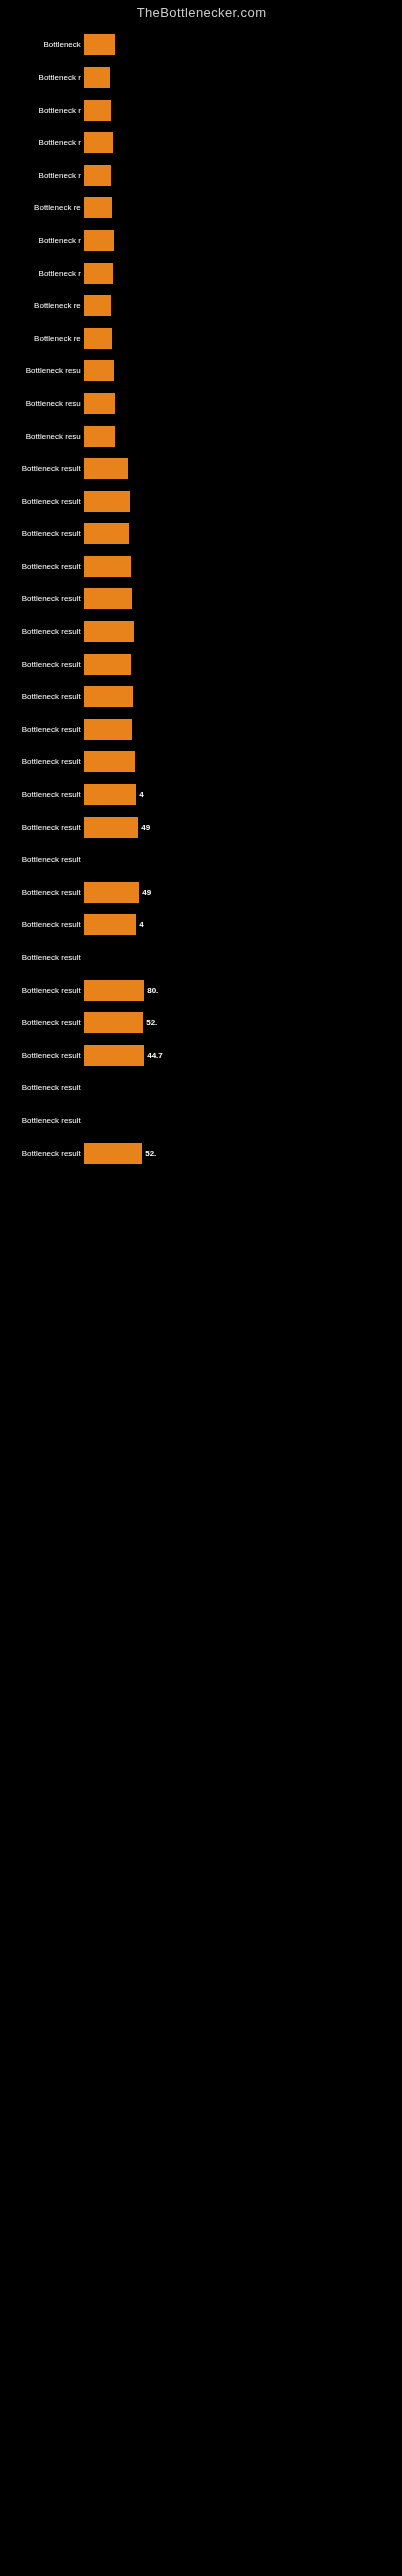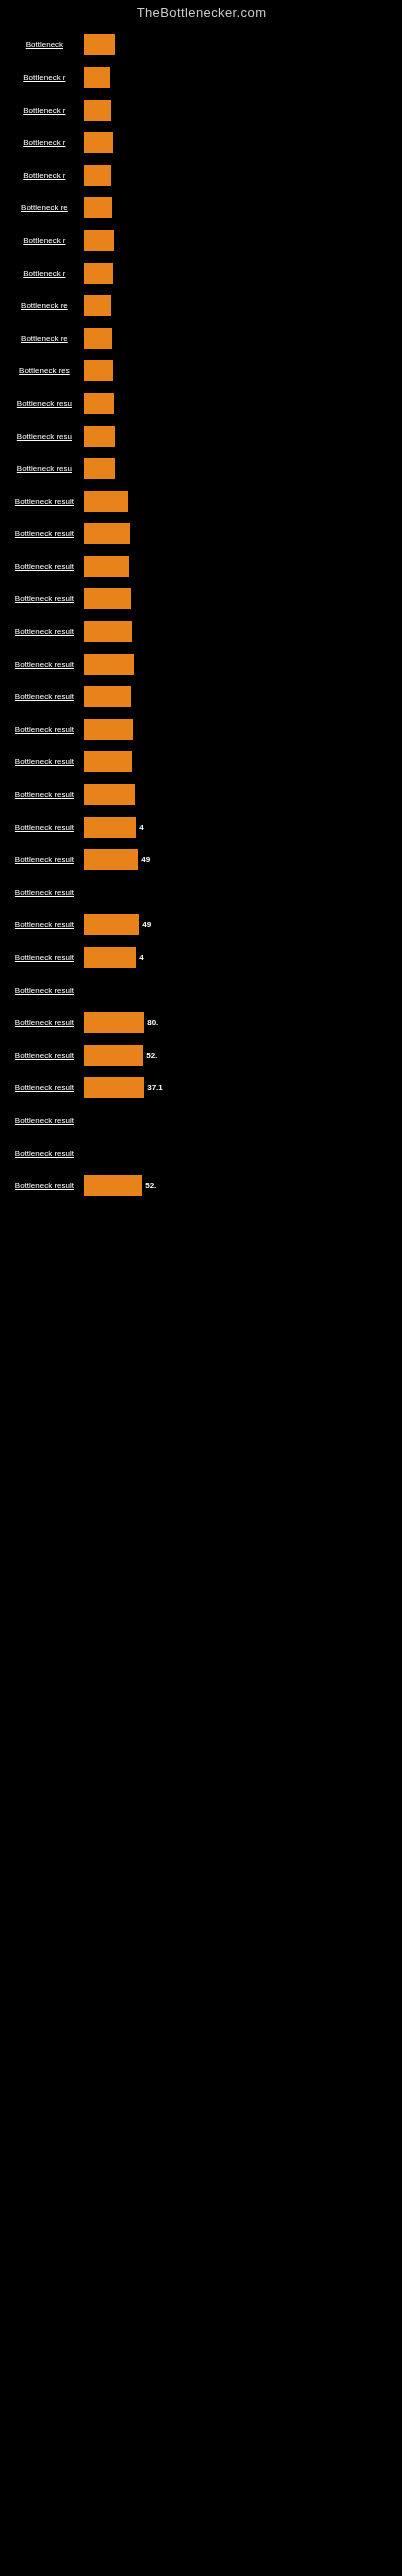--- a/index.html
+++ b/index.html
@@ -28,23 +28,22 @@
       height: 31px;
       position: relative;
     }
     .bar-label {
       color: #fff;
       font-size: 8px;
       white-space: nowrap;
       min-width: 76px;
       max-width: 76px;
       padding-right: 3.2px;
-      text-align: center;
+      text-align: right;
       flex-shrink: 0;
-      text-decoration: underline;
     }
     .bar-container {
       flex: 1;
       height: 22.5px;
       display: flex;
       align-items: center;
       position: relative;
     }
     .bar {
       height: 21px;
@@ -123,26 +122,20 @@
         <div class="bar" style="width: 27px;"></div>
       </div>
     </div>
     <div class="bar-row">
       <div class="bar-label">Bottleneck re</div>
       <div class="bar-container">
         <div class="bar" style="width: 28px;"></div>
       </div>
     </div>
     <div class="bar-row">
-      <div class="bar-label">Bottleneck res</div>
-      <div class="bar-container">
-        <div class="bar" style="width: 29px;"></div>
-      </div>
-    </div>
-    <div class="bar-row">
       <div class="bar-label">Bottleneck resu</div>
       <div class="bar-container">
         <div class="bar" style="width: 30px;"></div>
       </div>
     </div>
     <div class="bar-row">
       <div class="bar-label">Bottleneck resu</div>
       <div class="bar-container">
         <div class="bar" style="width: 31px;"></div>
       </div>
@@ -258,21 +251,21 @@
       <div class="bar-label">Bottleneck result</div>
       <div class="bar-container">
         <div class="bar" style="width: 59px;"></div>
         <span class="bar-value-outside">52.</span>
       </div>
     </div>
     <div class="bar-row">
       <div class="bar-label">Bottleneck result</div>
       <div class="bar-container">
         <div class="bar" style="width: 60px;"></div>
-        <span class="bar-value-outside">37.1</span>
+        <span class="bar-value-outside">44.7</span>
       </div>
     </div>
     <div class="bar-row">
       <div class="bar-label">Bottleneck result</div>
     </div>
     <div class="bar-row">
       <div class="bar-label">Bottleneck result</div>
     </div>
     <div class="bar-row">
       <div class="bar-label">Bottleneck result</div>

